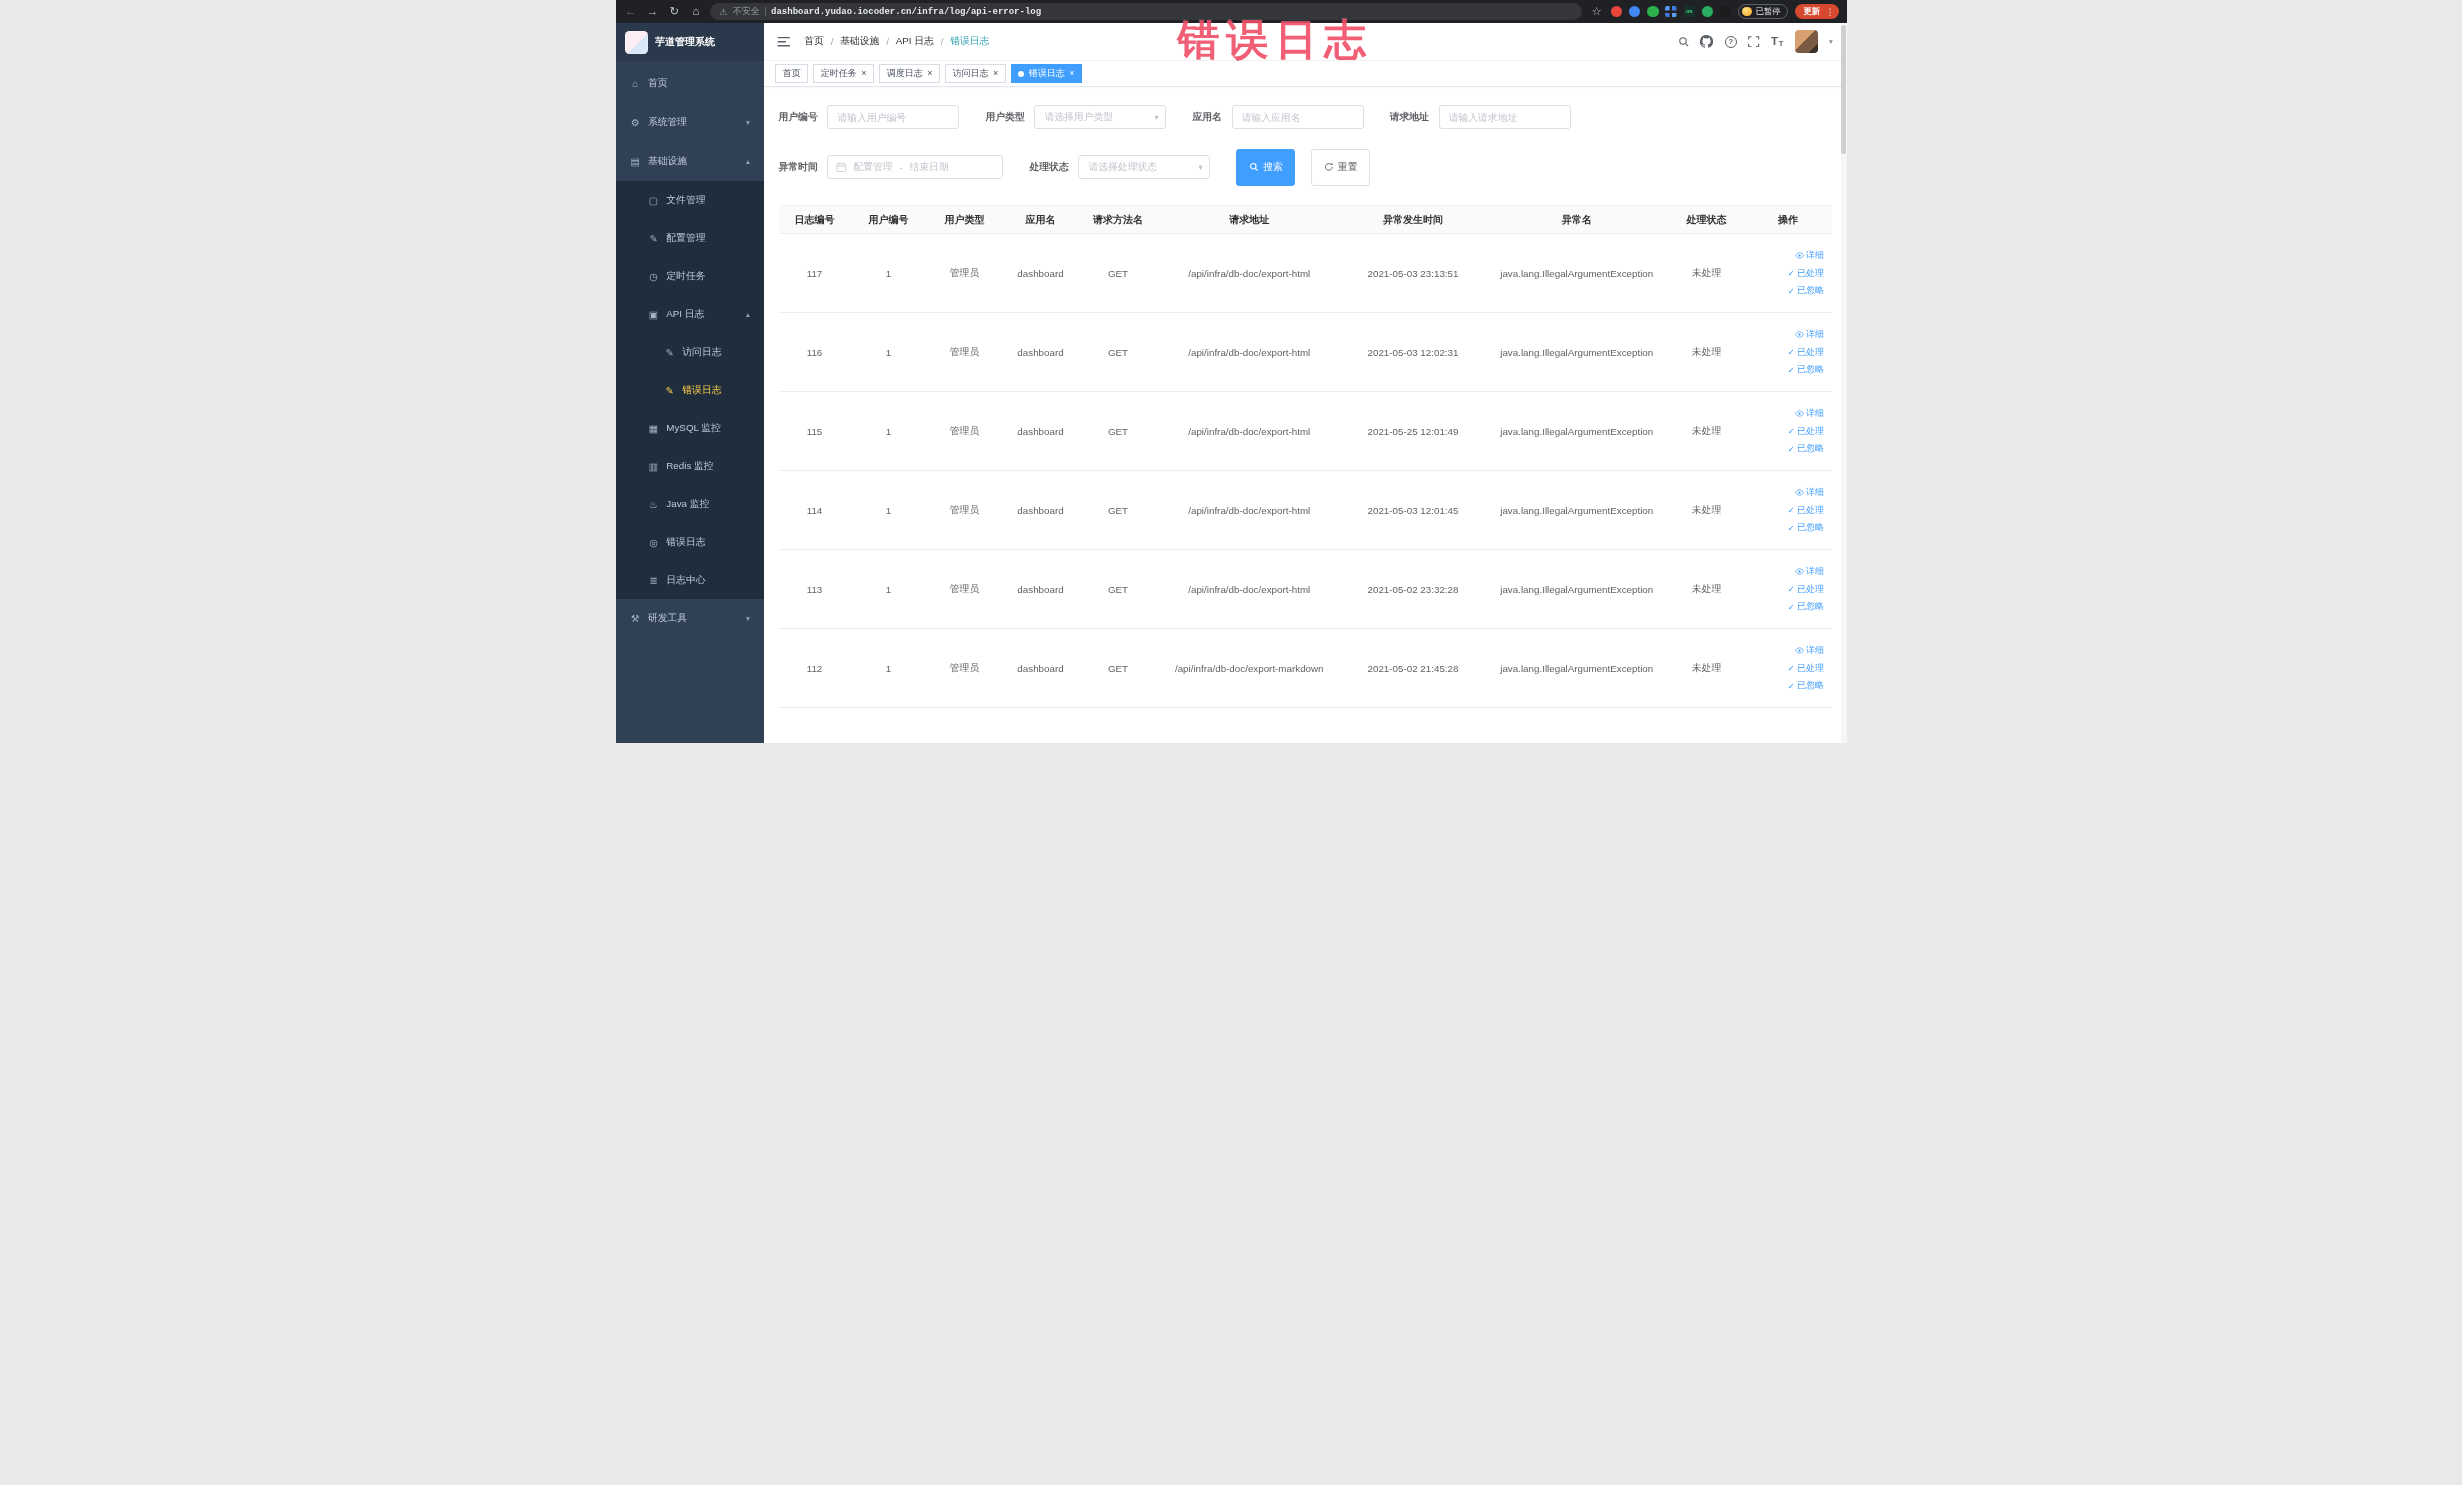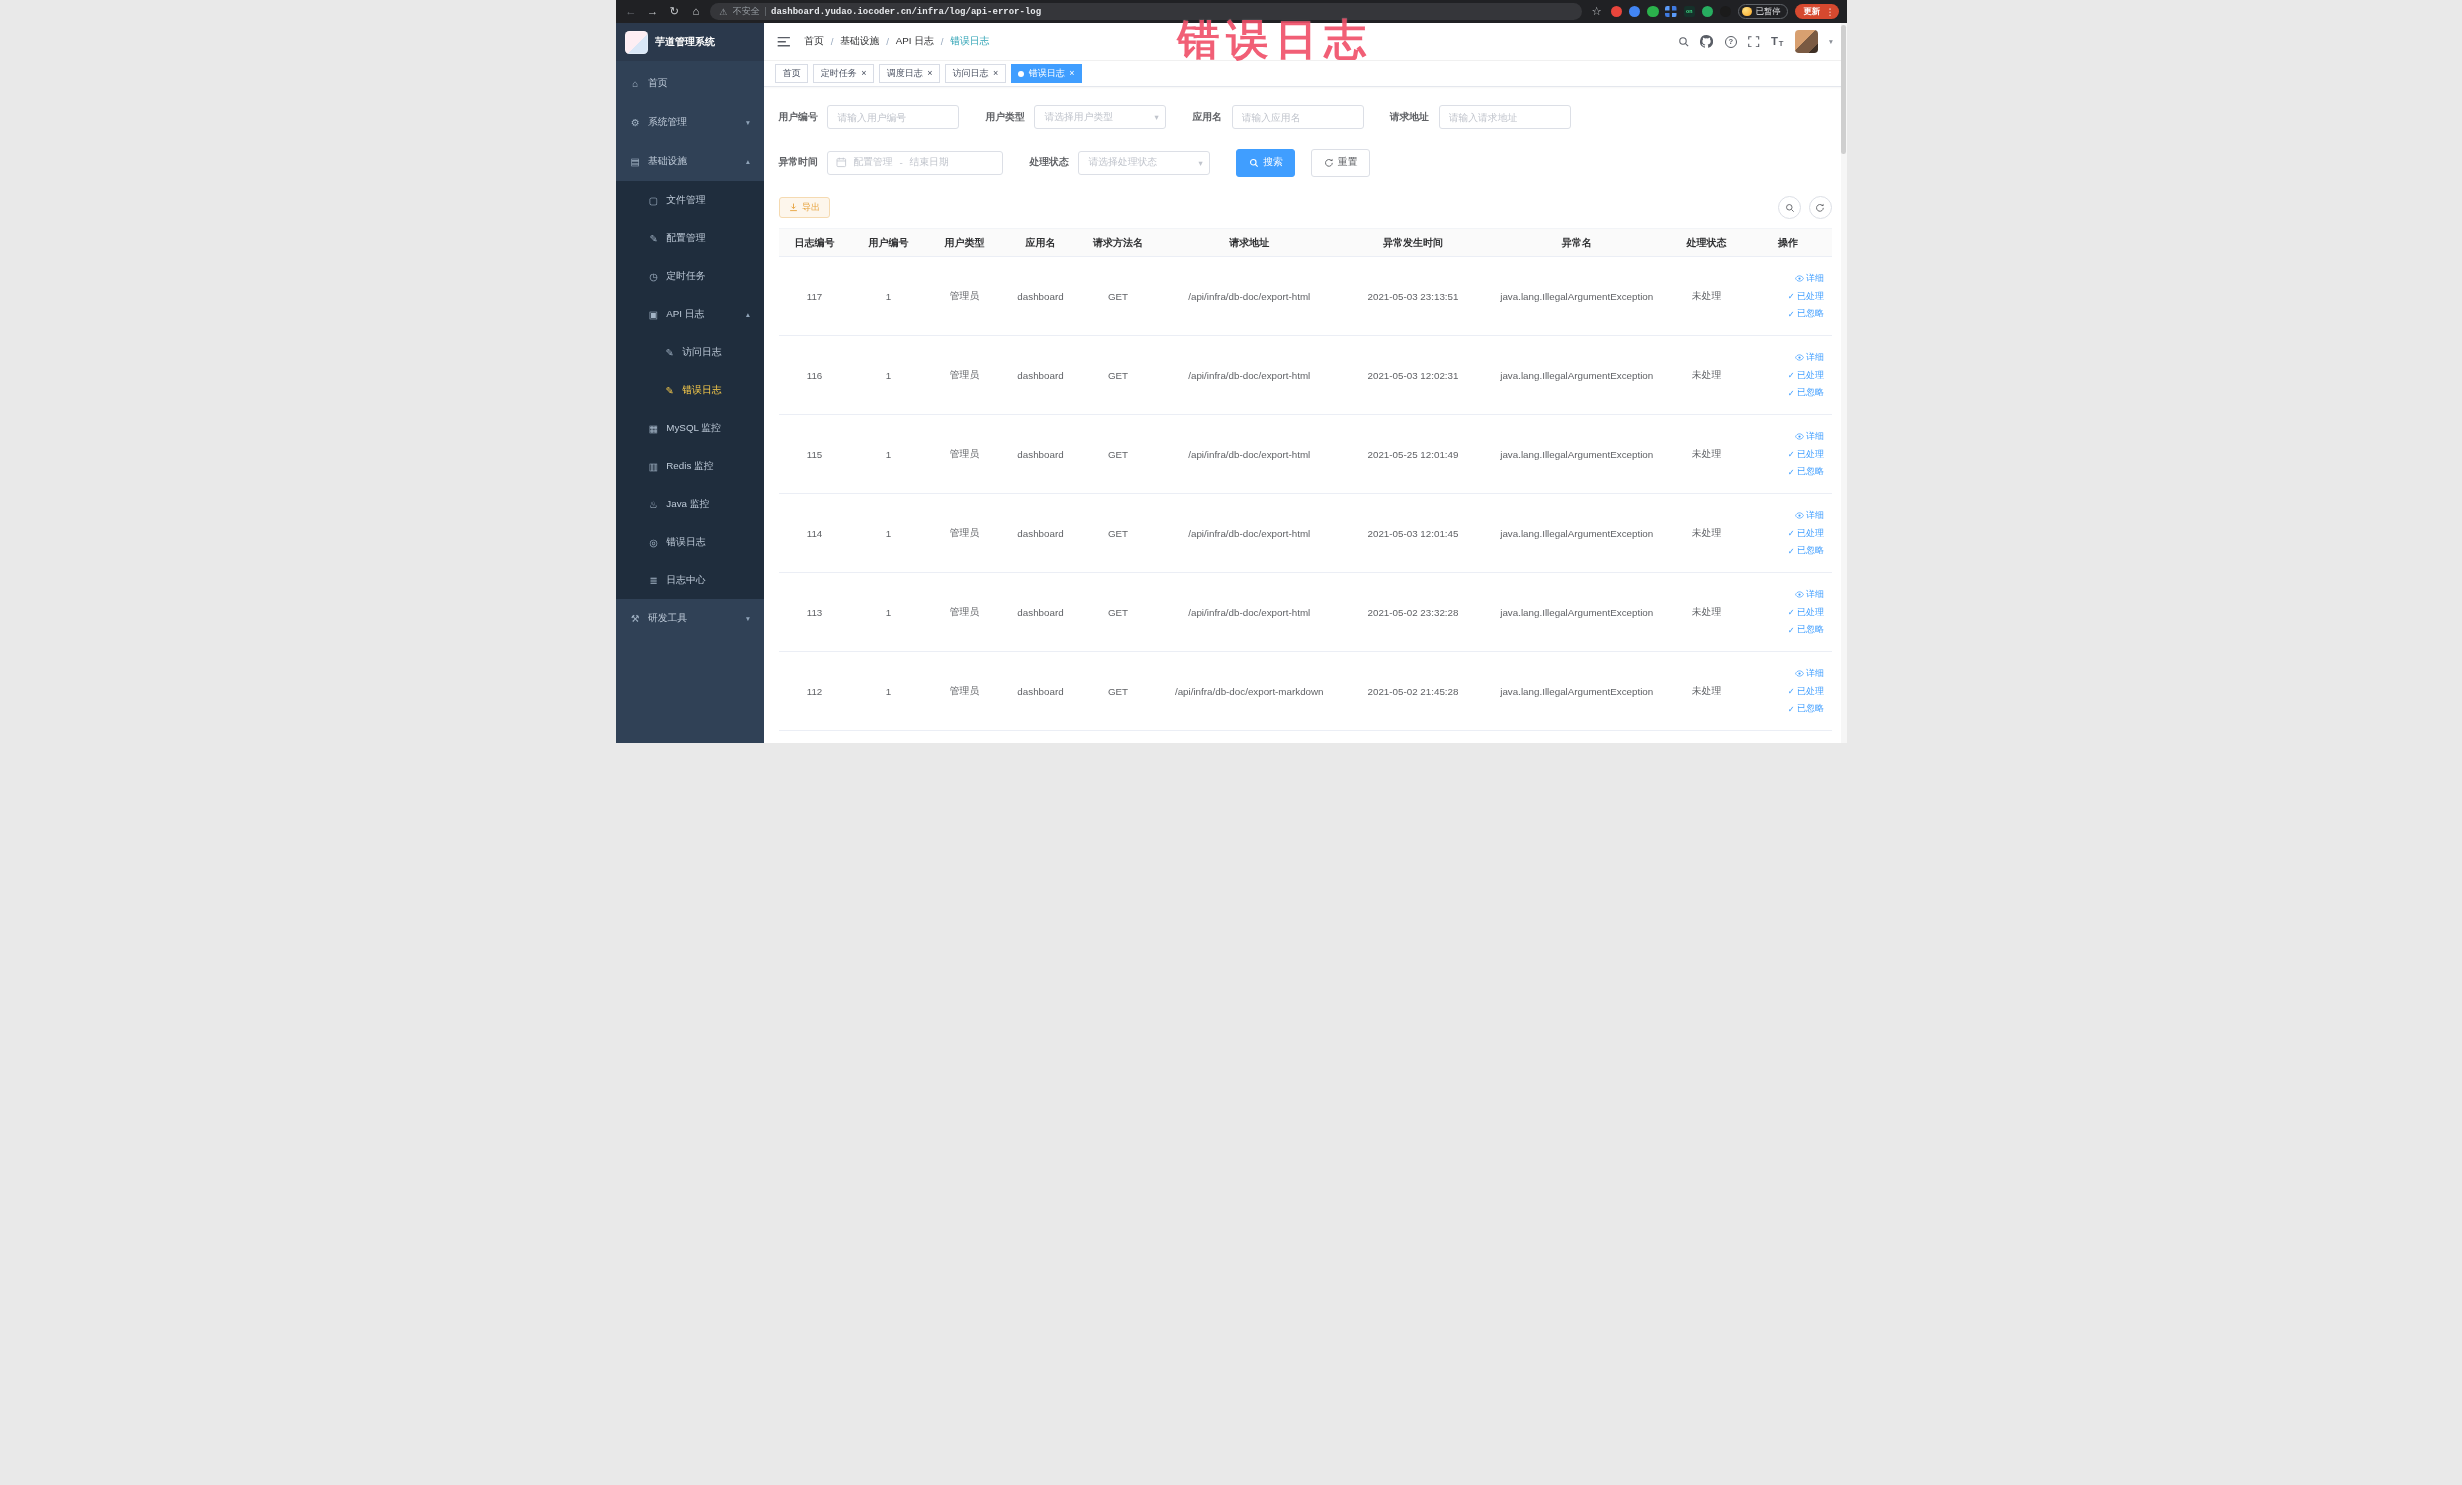--- a/index.html
+++ b/index.html
@@ -83,21 +83,21 @@
   .filter-row { display:flex; align-items:center; margin-bottom:19.7px; }
   .f-item { display:flex; align-items:center; margin-right:26px; }
   .f-label { font-size:9.8px; font-weight:700; color:#606266; margin-right:9.8px; white-space:nowrap; }
   .inp { width:132px; height:24px; border:0.8px solid #dcdfe6; border-radius:3px; padding:0 9px; font-size:9.8px; color:#606266; outline:none; font-family:inherit; }
   .inp::placeholder { color:#c0c4cc; }
   .select { position:relative; width:132px; height:24px; border:0.8px solid #dcdfe6; border-radius:3px; display:flex; align-items:center; padding:0 19.7px 0 9px; font-size:9.8px; color:#c0c4cc; cursor:pointer; background:#fff; }
   .select .sel-caret { position:absolute; right:6.8px; color:#c0c4cc; font-size:8.3px; }
   .daterange { width:176px; height:24px; border:0.8px solid #dcdfe6; border-radius:3px; display:flex; align-items:center; gap:6.8px; padding:0 7.6px; font-size:9.8px; color:#c0c4cc; cursor:pointer; background:#fff; }
   .daterange .cal { color:#c0c4cc; display:flex; }
   .daterange .dr-sep { color:#c0c4cc; }
-  .btn { height:28px; display:inline-flex; align-items:center; gap:4.5px; border-radius:3px; font-size:9.8px; padding:0 11.4px; cursor:pointer; font-family:inherit; }
+  .btn { height:37px; display:inline-flex; align-items:center; gap:4.5px; border-radius:3px; font-size:9.8px; padding:0 11.4px; cursor:pointer; font-family:inherit; }
   .btn-primary { background:#409eff; border:0.8px solid #409eff; color:#fff; }
   .btn-default { background:#fff; border:0.8px solid #dcdfe6; color:#606266; margin-left:16px; }
 
   .table-toolbar { display:flex; align-items:center; margin-bottom:9px; }
   .btn-export { height:21px; display:inline-flex; align-items:center; gap:4.5px; background:#fdf6ec; border:0.8px solid #f5dab1; color:#e6a23c; border-radius:3px; font-size:9px; padding:0 9px; cursor:pointer; }
   .circle-btns { margin-left:auto; display:flex; gap:7.6px; }
   .circle-btn { width:23px; height:23px; border-radius:50%; border:0.8px solid #dcdfe6; background:#fff; color:#606266; display:flex; align-items:center; justify-content:center; cursor:pointer; }
 
   
   .grid-row { display:grid; grid-template-columns:72px 76px 76px 76px 79px minmax(151px,1fr) 144px minmax(151px,1fr) 76px 87px; align-items:center; }
@@ -397,42 +397,20 @@
             <button class="btn btn-default">
               <svg width="9.8" height="9.8" viewBox="0 0 16 16">
                   <path fill="none" stroke="currentColor" stroke-width="1.5" d="M13.5 8a5.5 5.5 0 1 1-1.6-3.9"></path>
                   <path fill="currentColor" d="M13.9 1.2v3.8h-3.8z"></path>
                 </svg>
               <span>重置</span>
             </button>
           </div>
         </div>
 
-        <div class="table-toolbar">
-          <button class="btn-export">
-            <svg width="9" height="9" viewBox="0 0 16 16">
-                <path fill="none" stroke="currentColor" stroke-width="1.6" d="M8 1v8M4.5 6.5L8 10l3.5-3.5M2 13.5h12"></path>
-              </svg>
-            <span>导出</span>
-          </button>
-          <div class="circle-btns">
-            <span class="circle-btn">
-              <svg width="9.8" height="9.8" viewBox="0 0 16 16">
-                  <circle cx="7" cy="7" r="4.5" fill="none" stroke="currentColor" stroke-width="1.5"></circle>
-                  <line x1="10.6" y1="10.6" x2="14.2" y2="14.2" stroke="currentColor" stroke-width="1.5"></line>
-                </svg>
-            </span>
-            <span class="circle-btn">
-              <svg width="9.8" height="9.8" viewBox="0 0 16 16">
-                  <path fill="none" stroke="currentColor" stroke-width="1.5" d="M13.5 8a5.5 5.5 0 1 1-1.6-3.9"></path>
-                  <path fill="currentColor" d="M13.9 1.2v3.8h-3.8z"></path>
-                </svg>
-            </span>
-          </div>
-        </div>
 
         <div class="table">
           <div class="grid-row thead">
 
               <span class="th">日志编号</span>
 
               <span class="th">用户编号</span>
 
               <span class="th">用户类型</span>
 

